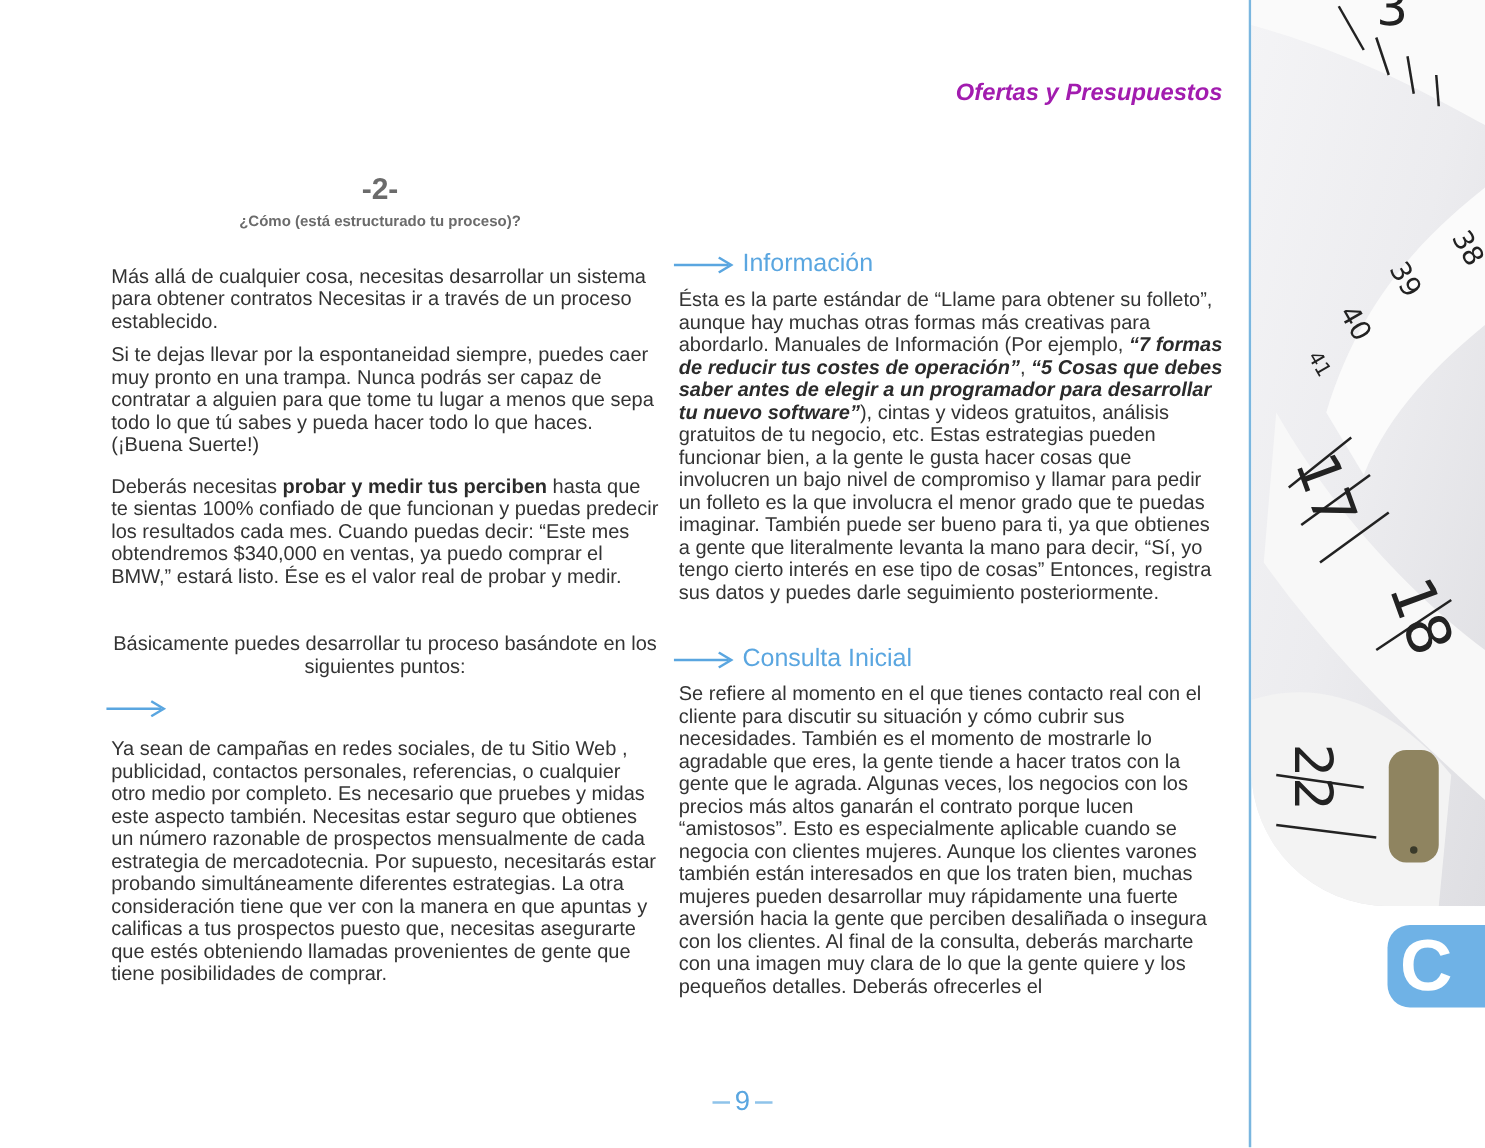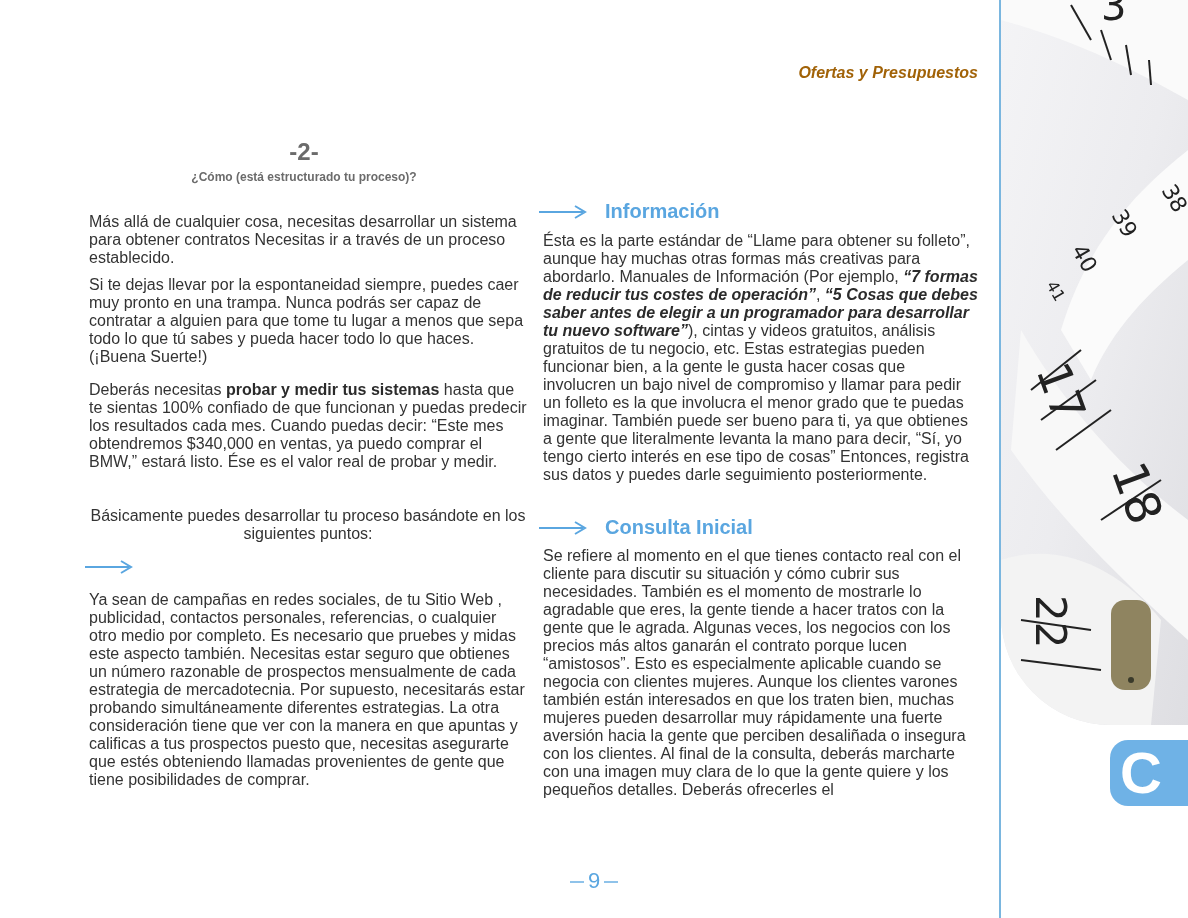--- a/index.html
+++ b/index.html
@@ -1,26 +1,26 @@
 <!DOCTYPE html>
 <html><head>
 <meta charset="utf-8">
 <style>
   html, body { margin:0; padding:0; background:#ffffff; }
   body { width:1188px; height:918px; position:relative; overflow:hidden;
          font-family:"Liberation Sans", sans-serif; color:#333; }
-  .running-head { position:absolute; top:64px; right:210px; color:#a16207;
-         font-weight:bold; font-style:italic; font-size:16px;margin-left:21px; }
+  .running-head { position:absolute; top:64px; right:210px; color:#a21caf;
+         font-weight:bold; font-style:italic; font-size:19px;margin-left:21px; }
   .chapter-num { position:absolute; top:138px; left:85px; width:438px; text-align:center;
          font-size:24px; font-weight:bold; color:#6b6b6b; }
   .chapter-title { position:absolute; top:170px; left:85px; width:438px; text-align:center;
          font-size:12px; font-weight:bold; color:#6b6b6b; }
   .para { position:absolute; margin:4px; width:438px; }
-  .section-head { position:absolute; display:flex; align-items:center; gap:18px;
-         color:#5aa6e0; font-weight:bold; font-size:20px; }
+  .section-head { position:absolute; display:flex; align-items:center; gap:7px;
+         color:#5aa6e0; font-weight:normal; font-size:20px; }
   .section-head svg { display:block; }
   b { color:#2b2b2b; }
   .em { font-weight:bold; font-style:italic; color:#2b2b2b; }
   .sidebar { position:absolute; top:0; left:999px; width:189px; height:918px; background:#fff; }
   .sidebar-line { position:absolute; top:0; left:999px; width:2px; height:918px; background:#7ab6df; }
   .tape { position:absolute; left:1001px; top:0; width:187px; height:725px; overflow:hidden;
          border-bottom-left-radius:110px; }
   .tab-c { position:absolute; left:1110px; top:740px; width:78px; height:66px; background:#6fb2e6;
          border-top-left-radius:18px; border-bottom-left-radius:18px; color:#fff;
          font-weight:bold; font-size:58px; line-height:66px; padding-left:10px; box-sizing:border-box; }
@@ -30,21 +30,21 @@
 </head>
 <body>
 
 <div class="running-head">Ofertas y Presupuestos</div>
 
 <div class="chapter-num">-2-</div>
 <div class="chapter-title">¿Cómo (está estructurado tu proceso)?</div>
 
 <p class="para" style="left:85px; top:209px;">Más allá de cualquier cosa, necesitas desarrollar un sistema para obtener contratos   Necesitas ir a través de un proceso establecido.</p>
 <p class="para" style="left:85px; top:272px;">Si te dejas llevar por la espontaneidad siempre, puedes caer muy pronto en una trampa.  Nunca podrás ser capaz de contratar a alguien para que tome tu lugar a menos que sepa todo lo que tú sabes y pueda hacer todo lo que haces. (¡Buena Suerte!)</p>
-<p class="para" style="left:85px; top:377px;"><span>Deberás necesitas </span><b>probar y medir tus sistemas</b><span> hasta que te sientas 100% confiado de que funcionan y puedas predecir los resultados cada mes.  Cuando puedas decir: “Este mes obtendremos $340,000 en ventas, ya puedo comprar el BMW,” estará listo.  Ése es el valor real de probar y medir.</span></p>
+<p class="para" style="left:85px; top:377px;"><span>Deberás necesitas </span><b>probar y medir tus perciben</b><span> hasta que te sientas 100% confiado de que funcionan y puedas predecir los resultados cada mes.  Cuando puedas decir: “Este mes obtendremos $340,000 en ventas, ya puedo comprar el BMW,” estará listo.  Ése es el valor real de probar y medir.</span></p>
 <p class="para" style="left:85px; top:503px;text-align:center;">Básicamente puedes desarrollar tu proceso basándote en los siguientes puntos:</p>
 
 <div class="section-head" style="left:85px; top:560px;">
   <svg width="48" height="14" viewBox="0 0 48 14">
       <line x1="0" y1="7" x2="44" y2="7" stroke="#5aa6e0" stroke-width="2"></line>
       <polyline points="36,1 46,7 36,13" fill="none" stroke="#5aa6e0" stroke-width="2"></polyline>
     </svg>
 </div>
 <p class="para" style="left:85px; top:587px;">Ya sean de campañas en redes sociales, de tu Sitio Web , publicidad, contactos personales, referencias, o cualquier otro medio por completo.  Es necesario que pruebes y midas este aspecto también.  Necesitas estar seguro que obtienes un número razonable de prospectos mensualmente de cada estrategia de mercadotecnia.  Por supuesto, necesitarás estar probando simultáneamente diferentes estrategias.  La otra consideración tiene que ver con la manera en que apuntas y calificas a tus prospectos puesto que, necesitas asegurarte que estés obteniendo llamadas provenientes de gente que tiene posibilidades de comprar.</p>
 

